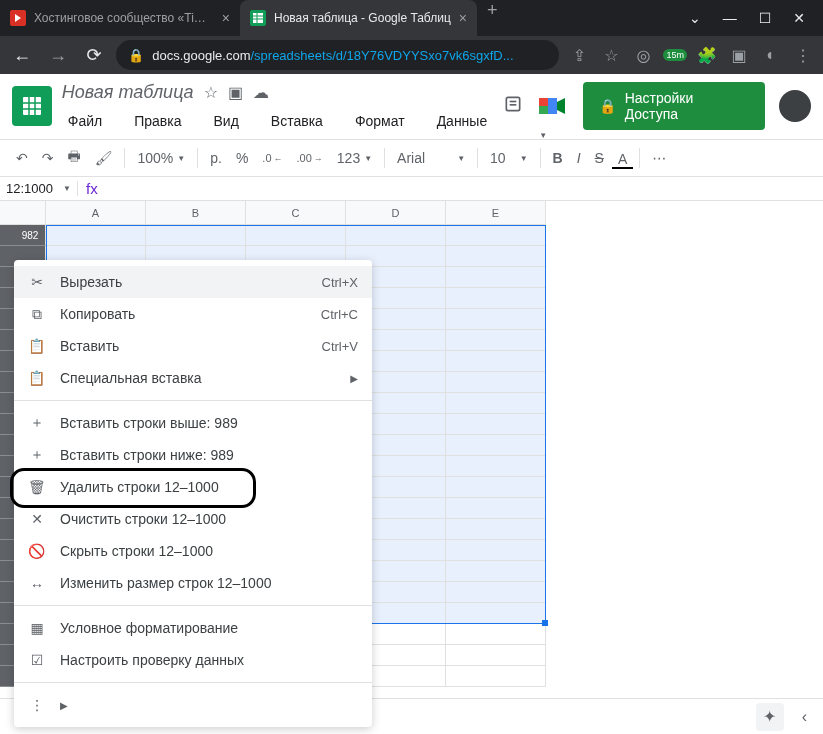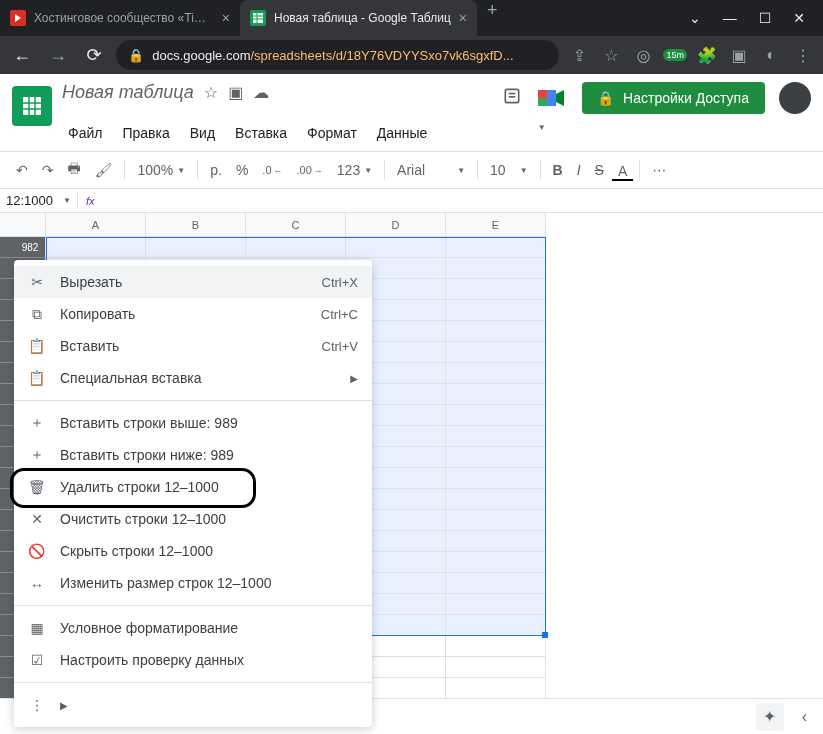--- a/index.html
+++ b/index.html
@@ -16,54 +16,54 @@
 .newtab { color: #9aa0a6; padding: 0 10px; font-size: 18px; }
 .winctrl { display: flex; gap: 22px; padding: 0 18px; color: #e8eaed; }
 .winctrl span { font-size: 14px; }
 
 .addrbar { height: 38px; background: #35363a; display: flex; align-items: center; padding: 0 8px; gap: 8px; }
 .navbtn { color: #9aa0a6; width: 28px; text-align: center; font-size: 18px; }
 .navbtn.enabled { color: #e8eaed; }
 .omnibox { flex: 1; background: #202124; border-radius: 18px; height: 30px; display: flex; align-items: center; padding: 0 12px; gap: 8px; color: #e8eaed; font-size: 13px; }
 .omnibox .lock { color: #9aa0a6; }
 .omnibox .domain { color: #e8eaed; }
-.omnibox .path { color: #fdba74; }
+.omnibox .path { color: #0ea5e9; }
 .exticon { width: 24px; height: 24px; display: flex; align-items: center; justify-content: center; color: #9aa0a6; }
 .badge15m { background: #1e8e3e; color: #fff; font-size: 9px; padding: 1px 3px; border-radius: 6px; }
 
 
 .sheets-header { display: flex; align-items: flex-start; padding: 8px 12px; gap: 10px; }
 .sheets-logo { width: 40px; height: 40px; background: #0f9d58; border-radius: 4px; display: flex; align-items: center; justify-content: center; margin-top: 4px; }
 .sheets-logo svg { width: 24px; height: 24px; }
 .doc-area { flex: 1; }
 .doc-title-row { display: flex; align-items: center; gap: 10px; }
 .doc-title { font-size: 18px; color: #5f6368; font-style: italic; }
 .title-icon { color: #5f6368; font-size: 16px; }
-.menubar { display: flex; gap: 8px; margin-top: 20px; }
+.menubar { display: flex; gap: 20px; margin-top: 8px; }
 .menubar span { font-size: 14px; color: #202124; padding: 2px 6px; }
 .header-actions { display: flex; align-items: center; gap: 14px; }
 .hicon { color: #5f6368; font-size: 20px; }
 .meet-icon { width: 32px; height: 28px; }
 .share-btn { background: #1e8e3e; color: #fff; padding: 8px 16px; border-radius: 4px; font-size: 14px; font-weight: 500; display: flex; align-items: center; gap: 8px; }
 .avatar { width: 32px; height: 32px; border-radius: 50%; background: #3c4043; }
 
 
 .toolbar { height: 38px; border-top: 1px solid #e0e0e0; border-bottom: 1px solid #e0e0e0; display: flex; align-items: center; padding: 0 10px; gap: 2px; color: #5f6368; font-size: 14px; }
 .tbtn { padding: 4px 6px; display: flex; align-items: center; gap: 2px; }
 .tsep { width: 1px; height: 20px; background: #e0e0e0; margin: 0 4px; }
 .dropdown-arrow { font-size: 8px; color: #5f6368; margin-left: 2px; }
 .bold { font-weight: bold; }
 .italic { font-style: italic; }
 .strike { text-decoration: line-through; }
 .text-color { border-bottom: 2px solid #000; padding-bottom: 0; }
 
 
 .formula-row { height: 24px; border-bottom: 1px solid #e0e0e0; display: flex; align-items: center; }
 .namebox { width: 78px; border-right: 1px solid #e0e0e0; padding: 0 6px; font-size: 13px; color: #202124; display: flex; align-items: center; justify-content: space-between; }
-.fx { color: #6d28d9; font-style: italic; padding: 0 8px; font-size: 11px; }
+.fx { color: #6d28d9; padding: 0 8px; font-size: 15px; }
 
 
 .grid-area { position: relative; }
 .col-headers { display: flex; height: 24px; }
 .corner { width: 46px; background: #f8f9fa; border-right: 1px solid #e0e0e0; border-bottom: 1px solid #e0e0e0; }
 .col-h { width: 100px; background: #f8f9fa; border-right: 1px solid #e0e0e0; border-bottom: 1px solid #e0e0e0; text-align: center; font-size: 11px; color: #5f6368; line-height: 24px; }
 .grid-body { display: flex; }
 .row-headers { width: 46px; }
 .row-h { height: 21px; background: #5f6368; color: #fff; border-bottom: 1px solid #8a8d91; border-right: 1px solid #e0e0e0; font-size: 10px; text-align: center; line-height: 21px; padding-left: 15px; }
 .cells { position: relative; }

